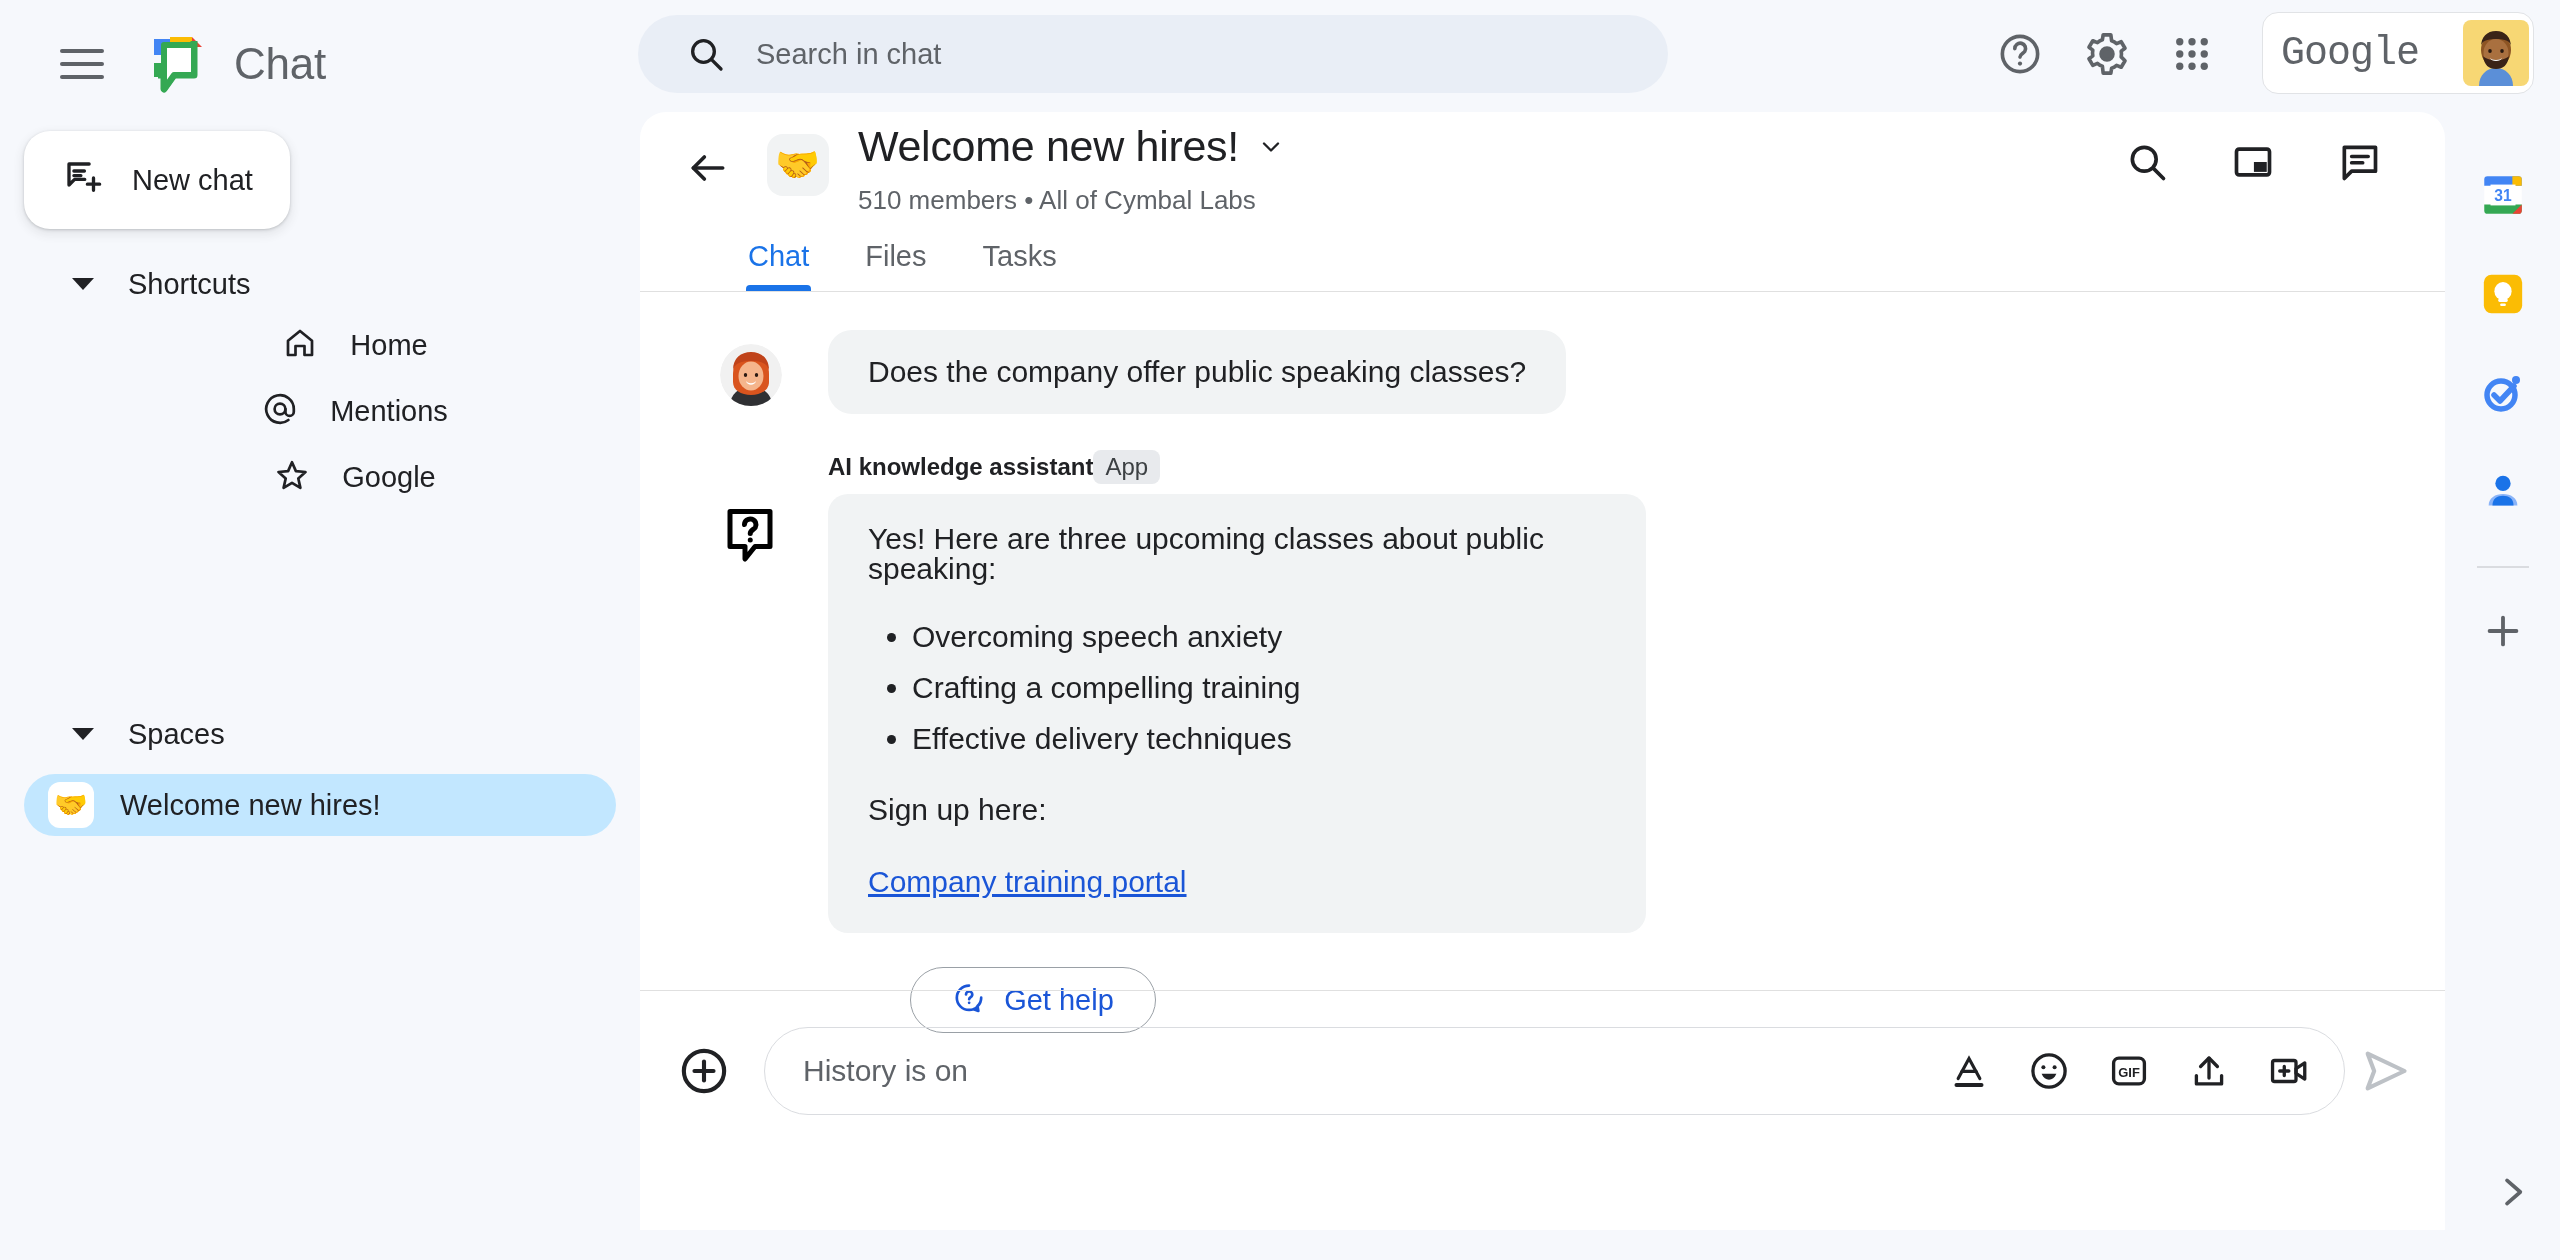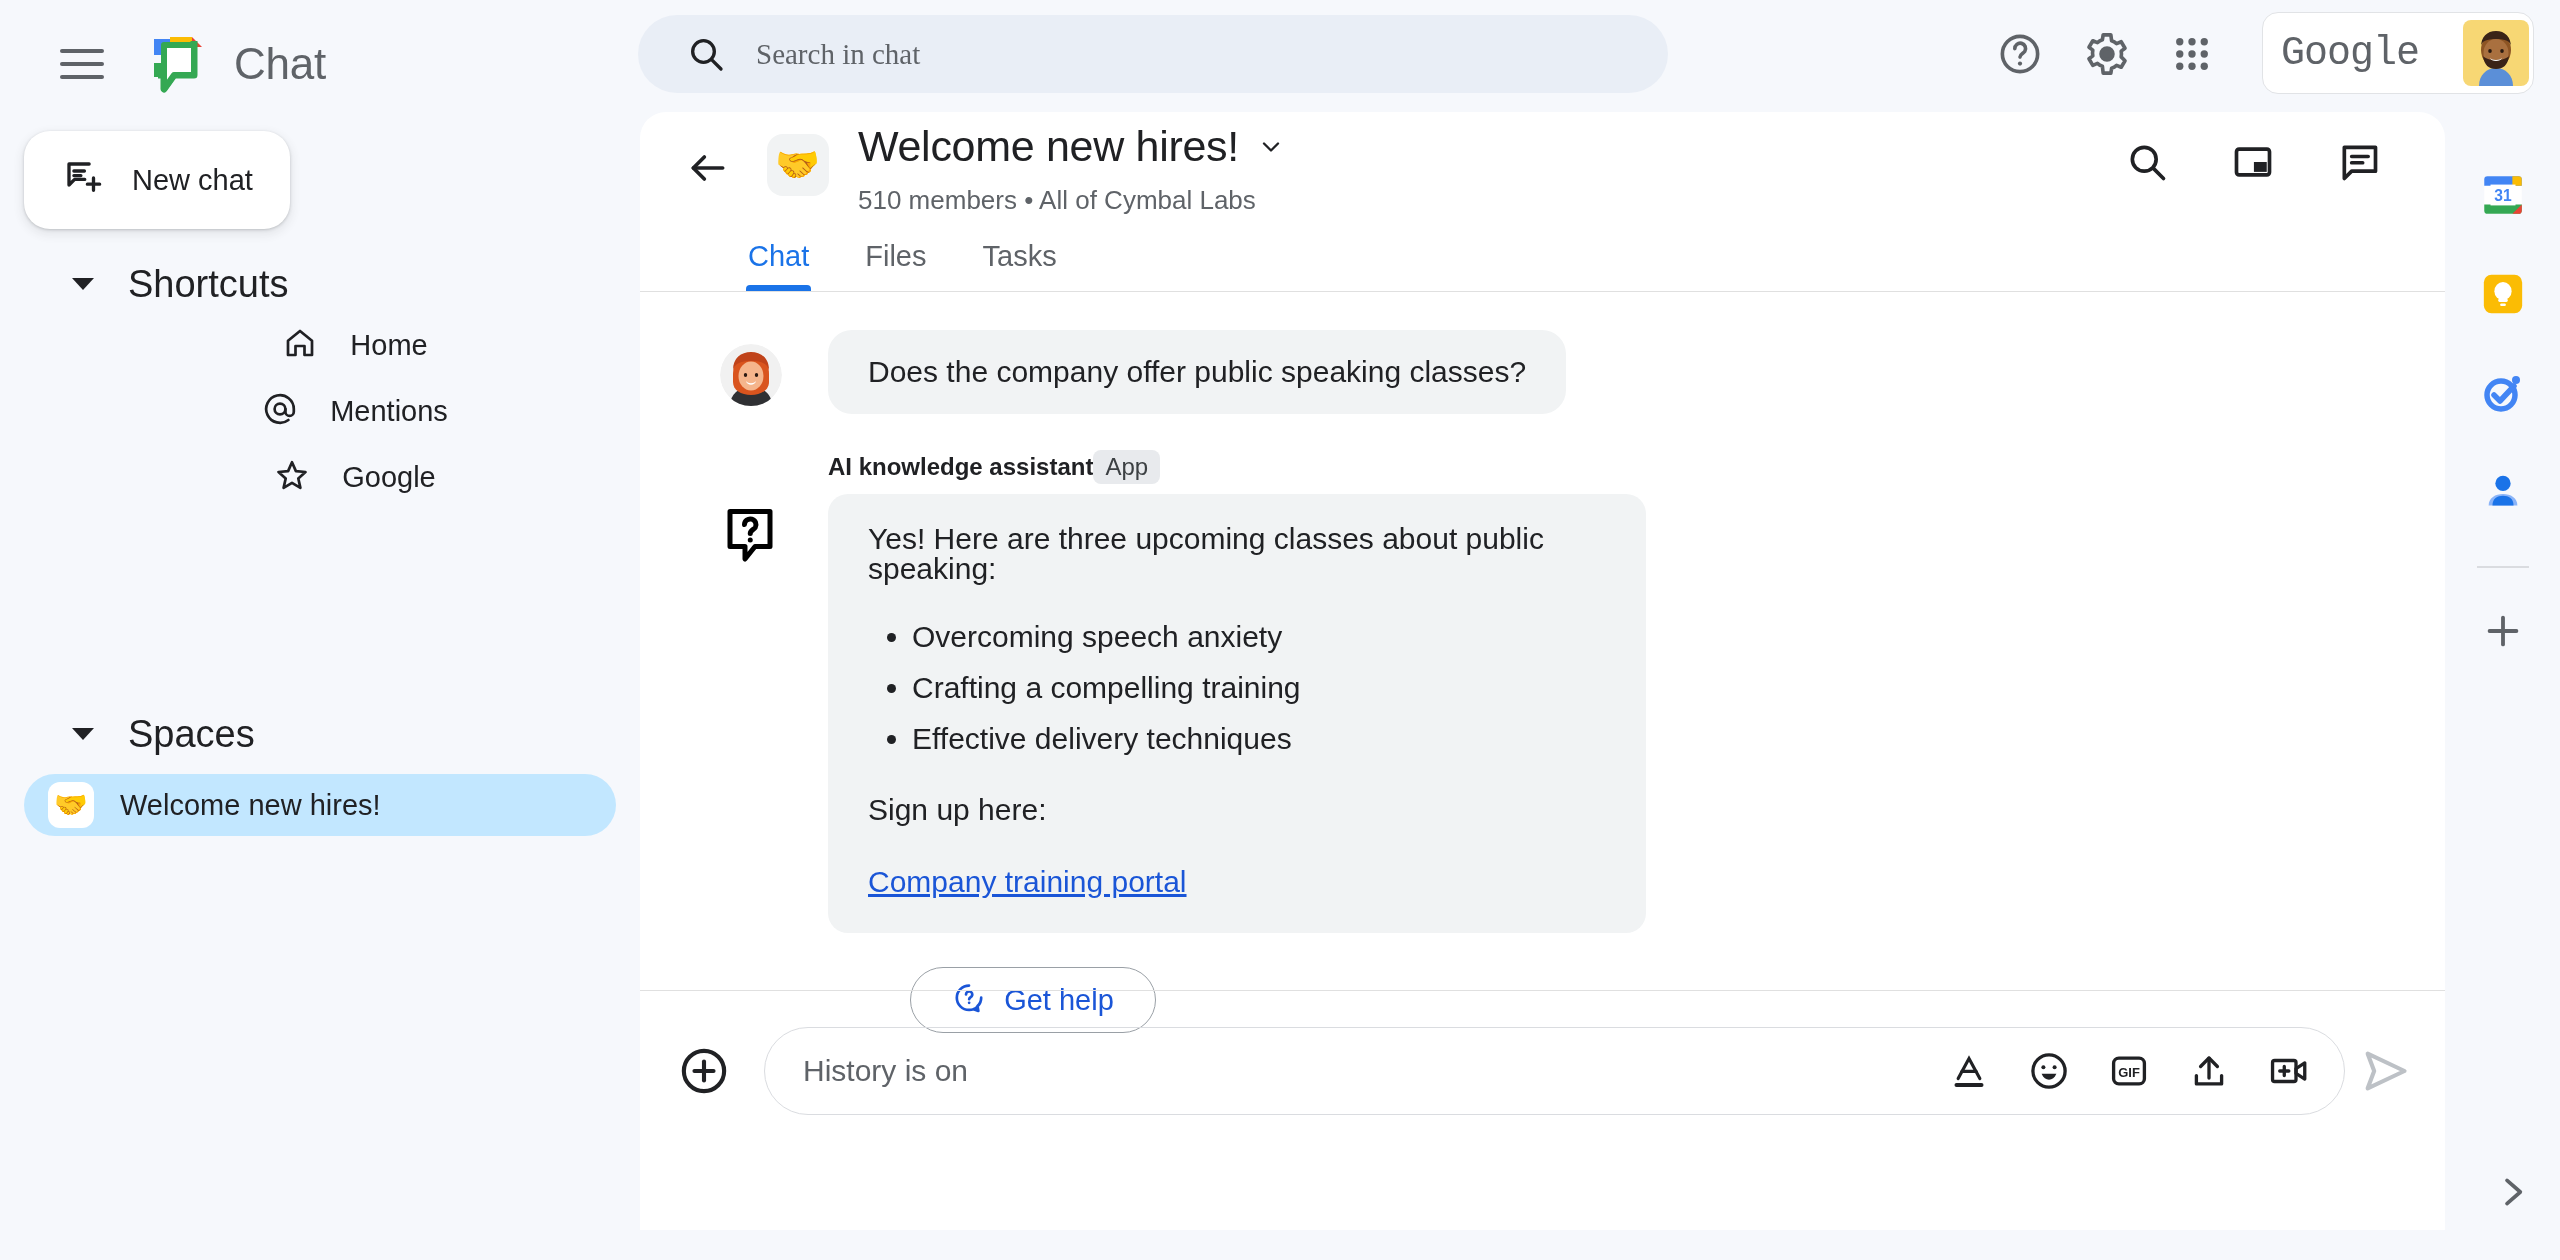--- a/index.html
+++ b/index.html
@@ -32,21 +32,21 @@
 
   .searchwrap {
     position: absolute; left: 638px; top: 15px;
     width: 1030px; height: 78px;
     background: #e9eef6; border-radius: 39px;
     display: flex; align-items: center; padding: 0 26px;
   }
   .search-icon { width: 40px; height: 40px; margin-left: 22px; flex: none; }
   .search-input {
     flex: 1; border: none; background: transparent; outline: none;
-    font-family: Liberation Serif, serif;
+    font-family: Liberation Sans, sans-serif;
     font-size: 29px; color: #3c4043; margin-left: 30px;
   }
   .search-input::placeholder { color: #5f6368; }
 
   .status-pill {
     position: absolute; left: 1745px; top: 14px;
     height: 80px; padding: 0 26px 0 26px;
     background: #e8eefb; border-radius: 40px;
     display: flex; align-items: center; gap: 16px; cursor: pointer;
   }
@@ -82,21 +82,21 @@
     box-shadow: 0 1px 3px rgba(60,64,67,.25), 0 4px 8px 3px rgba(60,64,67,.08);
     display: flex; align-items: center; padding-left: 38px; gap: 28px; cursor: pointer;
   }
   .newchat-label { font-size: 29px; color: #202124; }
 
   .sect-header {
     display: flex; align-items: center; height: 56px; cursor: pointer;
     padding-left: 72px; gap: 34px; margin-top: 0;
   }
   .sect-caret { width: 0; height: 0; border-left: 11px solid transparent; border-right: 11px solid transparent; border-top: 12px solid #202124; }
-  .sect-title { font-size: 38px; color: #202124; font-weight: 500; }
+  .sect-title { font-size: 29px; color: #202124; font-weight: 500; }
 
   .nav-item {
     display: flex; align-items: center; height: 66px;
     padding-left: 70px; gap: 32px; cursor: pointer; border-radius: 0 33px 33px 0; justify-content: center;
   }
   .nav-label { font-size: 29px; color: #202124; }
 
   .space-item {
     display: flex; align-items: center; height: 62px; margin: 0 24px 0 24px;
     padding-left: 24px; gap: 26px; cursor: pointer; border-radius: 31px;

